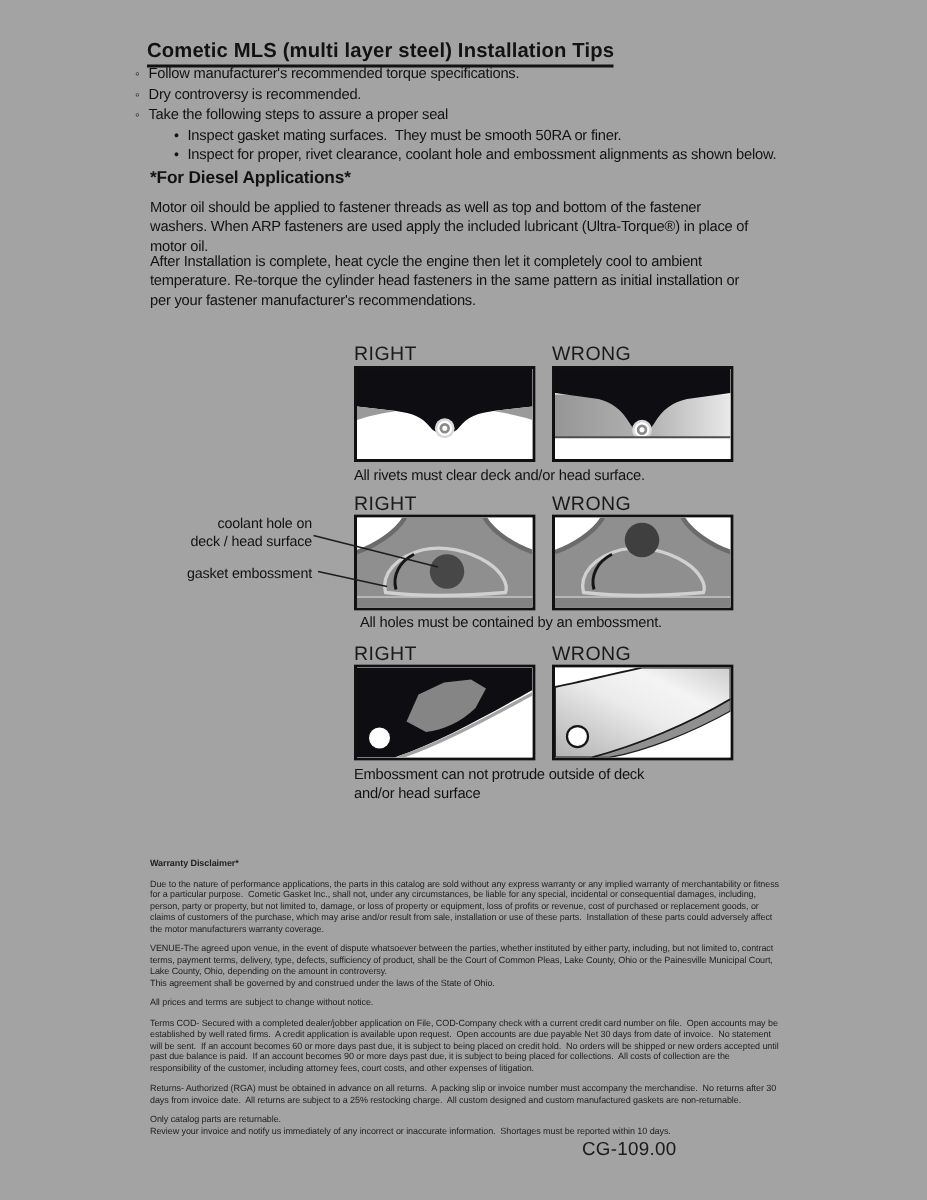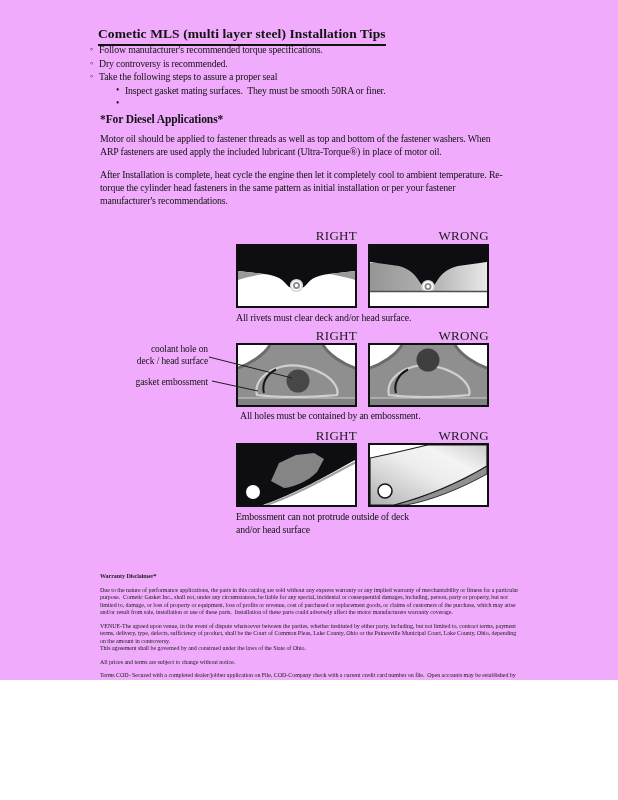--- a/index.html
+++ b/index.html
@@ -1,18 +1,18 @@
 <!DOCTYPE html>
 <html><head>
 <meta charset="utf-8">
 <style>
   html,body{margin:0;padding:0;background:#ffffff;}
   #page{
-    position:relative;width:618px;height:680px;background:#f0abfc;overflow:hidden;
-    font-family:Liberation Serif, serif;color:#121212;
+    position:relative;width:618px;height:800px;background:#a3a3a3;overflow:hidden;
+    font-family:Liberation Sans, sans-serif;color:#121212;
   }
   .txt{white-space:pre-wrap;}
   .abs{position:absolute;}
   
   .title{
     left:98px;top:26px;font-size:13.5px;font-weight:bold;letter-spacing:0.1px;
     border-bottom:2px solid #121212;padding-bottom:2px;display:inline-block;
   }
   
   .bullets{left:90px;top:43px;width:470px;font-size:9.8px;letter-spacing:-0.15px;line-height:13.5px;}
@@ -21,21 +21,21 @@
   .b1 .mk{position:absolute;left:0;top:0;font-size:9px;}
   .b2{padding-left:9px;margin-left:26px;}
   .b2 .mk{position:absolute;left:0;top:0;font-size:9.5px;}
   
   .dheading{left:100px;top:113px;font-size:11.5px;font-weight:bold;letter-spacing:-0.1px;}
   .para{left:100px;width:406px;font-size:9.8px;letter-spacing:-0.15px;line-height:13px;}
   .p1{top:132px;}
   .p2{top:168px;}
   .pnote{top:208px;}
   
-  .dlabel{width:121px;text-align:right;font-size:13px;letter-spacing:0.3px;color:#1a1a1a;}
+  .dlabel{width:121px;text-align:left;font-size:13px;letter-spacing:0.3px;color:#1a1a1a;}
   .dbox{width:121px;height:64px;border:2px solid #101010;background:#fff;box-sizing:border-box;}
   .dbox svg{display:block;width:117px;height:60px;}
   .cap{font-size:9.8px;letter-spacing:-0.15px;line-height:12.5px;color:#121212;}
   .col1{left:236px;} .col2{left:368px;}
   .sideLabel{width:108px;text-align:right;font-size:9.5px;letter-spacing:-0.1px;line-height:11.5px;color:#121212;}
   
   .disc{left:100px;top:573px;width:421px;font-size:6px;line-height:7.5px;letter-spacing:-0.05px;color:#222;}
   .disc .hd{font-weight:bold;margin-bottom:6px;}
   .disc .blk{margin-bottom:6px;}
   .disc .tight{margin-bottom:0;}
@@ -47,21 +47,21 @@
 
 <div id="page">
 
   <div class="abs title txt">Cometic MLS (multi layer steel) Installation Tips</div>
 
   <div class="abs bullets">
     <div class="brow b1"><span class="mk">◦</span><span class="txt">Follow manufacturer's recommended torque specifications.</span></div>
     <div class="brow b1"><span class="mk">◦</span><span class="txt">Dry controversy is recommended.</span></div>
     <div class="brow b1"><span class="mk">◦</span><span class="txt">Take the following steps to assure a proper seal</span></div>
     <div class="brow b2"><span class="mk">•</span><span class="txt">Inspect gasket mating surfaces.  They must be smooth 50RA or finer.</span></div>
-    <div class="brow b2"><span class="mk">•</span></div>
+    <div class="brow b2"><span class="mk">•</span><span class="txt">Inspect for proper, rivet clearance, coolant hole and embossment alignments as shown below.</span></div>
   </div>
 
   <div class="abs dheading txt">*For Diesel Applications*</div>
   <div class="abs para p1 txt">Motor oil should be applied to fastener threads as well as top and bottom of the fastener washers. When ARP fasteners are used apply the included lubricant (Ultra-Torque®) in place of motor oil.</div>
   <div class="abs para p2 txt">After Installation is complete, heat cycle the engine then let it completely cool to ambient temperature. Re-torque the cylinder head fasteners in the same pattern as initial installation or per your fastener manufacturer's recommendations.</div>
 
   <div class="abs dlabel col1" style="top:228px;">RIGHT</div>
   <div class="abs dlabel col2" style="top:228px;">WRONG</div>
 
   <div class="abs dbox col1" style="top:244px;">

